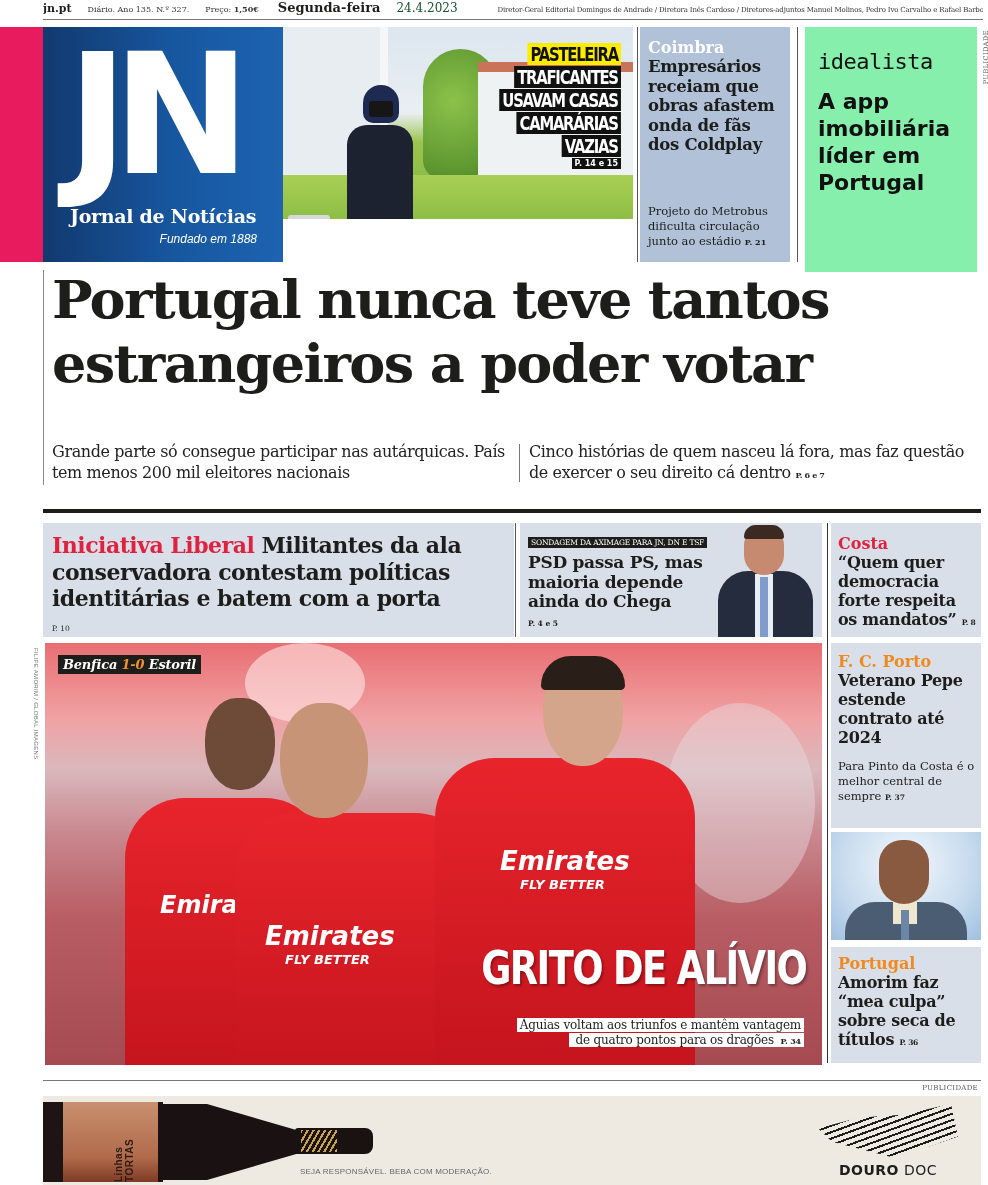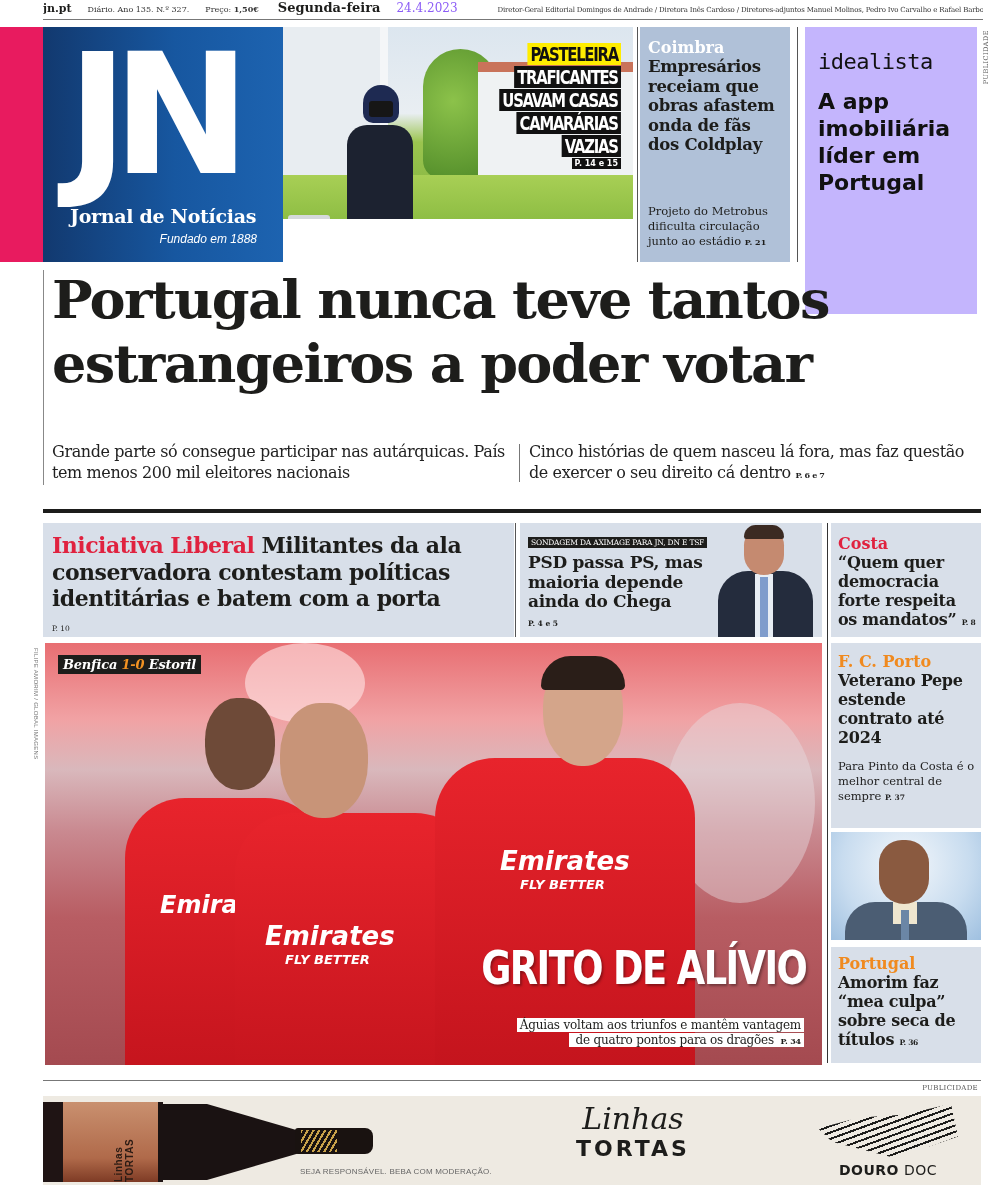--- a/index.html
+++ b/index.html
@@ -6,21 +6,21 @@
   html, body { width: 988px; height: 1185px; background: #ffffff; overflow: hidden; }
   body { position: relative; font-family: "DejaVu Serif", serif; color: #1d1d1b; }
 
   
   .topbar { position: absolute; left: 43px; top: 0; width: 940px; height: 16px;
             display: flex; align-items: baseline; gap: 16px; white-space: nowrap;
             font-size: 8px; color: #333; overflow: hidden; }
   .topbar .site { font-weight: bold; font-size: 11px; color: #1d1d1b; }
   .topbar .price b { font-weight: bold; }
   .topbar .day { font-weight: bold; font-size: 13px; color: #1d1d1b; margin-left: 3px; }
-  .topbar .date { font-size: 12px; color: #8b5cf6; margin-right: 24px; }
+  .topbar .date { font-size: 12px; color: #14532d; margin-right: 24px; }
   .topbar .staff { font-size: 7px; color: #333; letter-spacing: -0.15px; }
   .topbar-rule { position: absolute; left: 43px; top: 19px; width: 940px; height: 1px; background: #777; }
 
   
   .pink-stripe { position: absolute; left: 0; top: 27px; width: 43px; height: 235px; background: #e81b5f; }
   .logo-block { position: absolute; left: 43px; top: 27px; width: 240px; height: 235px;
                 background: linear-gradient(90deg, #12396f 0%, #1757a0 55%, #1d63b0 100%); }
   .logo-jn { position: absolute; left: 24px; top: 4px; font-family: "DejaVu Sans", sans-serif;
              font-weight: bold; color: #fff; font-size: 168px; letter-spacing: -16px; line-height: 1;
              transform: scaleX(0.98); transform-origin: left; }
@@ -55,21 +55,21 @@
   .coimbra { position: absolute; left: 640px; top: 27px; width: 150px; height: 235px; background: #b0c1d8;
              padding: 12px 6px 0 8px; }
   .coimbra .kicker { color: #fff; font-weight: bold; font-size: 16px; line-height: 18px; }
   .coimbra .title { color: #1d1d1b; font-weight: bold; font-size: 16.5px; line-height: 19.5px; letter-spacing: -0.3px; }
   .coimbra .sub { position: absolute; left: 8px; top: 177px; right: 4px; font-size: 11.5px; line-height: 15px; color: #1d1d1b; }
   .coimbra .sub b { font-size: 8px; }
   .vline1 { position: absolute; left: 637px; top: 27px; width: 1px; height: 235px; background: #555; }
   .vline2 { position: absolute; left: 797px; top: 27px; width: 1px; height: 235px; background: #555; }
 
   
-  .idealista { position: absolute; left: 805px; top: 27px; width: 172px; height: 287px; background: #c4b5fd; padding: 22px 13px 0 13px; }
+  .idealista { position: absolute; left: 805px; top: 27px; width: 172px; height: 245px; background: #86efac; padding: 22px 13px 0 13px; }
   .idealista .brand { font-family: "DejaVu Sans Mono", monospace; font-size: 22px; letter-spacing: -0.5px; color: #111; }
   .idealista .slogan { margin-top: 14px; font-family: "DejaVu Sans", sans-serif; font-weight: bold; font-size: 22px; line-height: 27px; color: #111; }
   .pub-vert { position: absolute; left: 982px; top: 30px; writing-mode: vertical-rl; transform: rotate(180deg);
               font-size: 6.5px; letter-spacing: 0.5px; color: #555; }
 
   
   .leftrule { position: absolute; left: 43px; top: 270px; width: 1px; height: 215px; background: #888; }
   .headline { position: absolute; left: 52px; top: 268px; width: 930px; font-family: "DejaVu Serif", serif;
               font-weight: bold; font-size: 52px; line-height: 64px; letter-spacing: -1.6px; color: #1d1d1b;
               transform: scaleX(1.04); transform-origin: left; }
@@ -317,21 +317,17 @@
   <div class="bottle">
     <div class="neck"></div>
     <div class="label">
         <div class="txt">Linhas TORTAS</div>
       </div>
     <div class="shoulder"></div>
     <div class="cap"></div>
     <div class="cap-art"></div>
   </div>
   <div class="responsible">SEJA RESPONSÁVEL. BEBA COM MODERAÇÃO.</div>
-  <div class="lt-logo">
-    <div class="script">Linhas</div>
-    <div class="caps">TORTAS</div>
-  </div>
   <div class="douro-logo">
     <div class="hill"></div>
     <div class="txt"><b>DOURO</b> <span>DOC</span></div>
   </div>
 </div>
 
 </body></html>

